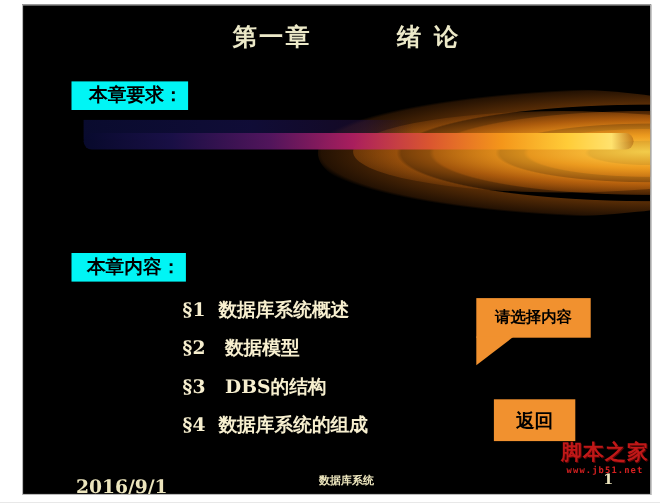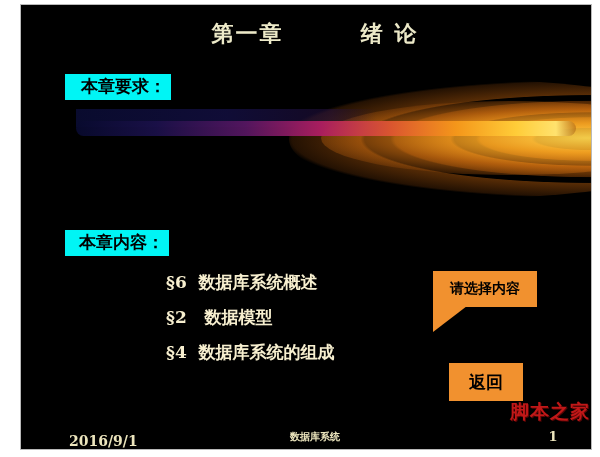--- a/index.html
+++ b/index.html
@@ -242,21 +242,21 @@
     font-weight: bold;
     letter-spacing: 1px;
     line-height: 11px;
   }
 
   
   .footer-text {
     position: absolute;
     color: #ece5bd;
     font-family: "DejaVu Serif", "Liberation Serif", serif;
-    font-size: 14px;
+    font-size: 17px;
     font-weight: bold;
     white-space: nowrap;
   }
   #footer-date  { left: 48px;  top: 428px; }
   #footer-title { left: 0;     top: 425px; width: 588px; text-align: center; font-size: 10px; }
   #footer-page  { left: 520px; top: 424px; width: 24px; text-align: center; font-size: 13px; }
 </style>
 </head>
 <body>
 
@@ -268,30 +268,32 @@
   <div class="glow-layer" id="glow-streak"></div>
 
   <div id="slide-title">第一章        绪 论</div>
 
   <div class="cyan-label" id="label-requirements">本章要求：</div>
 
 
   <div class="cyan-label" id="label-contents">本章内容：</div>
 
   <div id="contents-list">
-    <div class="toc-item">§6  数据库系统概述</div>
+    <div class="toc-item">§1  数据库系统概述</div>
     <div class="toc-item">§2   数据模型</div>
+    <div class="toc-item">§3   DBS的结构</div>
     <div class="toc-item">§4  数据库系统的组成</div>
   </div>
 
   <div id="return-button">返回</div>
 
   <div id="speech-bubble">请选择内容<div id="speech-bubble-tail"></div></div>
 
   <div id="watermark">
     <div id="watermark-main">脚本之家</div>
+    <div id="watermark-url">www.jb51.net</div>
   </div>
 
   <div class="footer-text" id="footer-date">2016/9/1</div>
   <div class="footer-text" id="footer-title">数据库系统</div>
   <div class="footer-text" id="footer-page">1</div>
 
 </div>
 
 </body></html>

